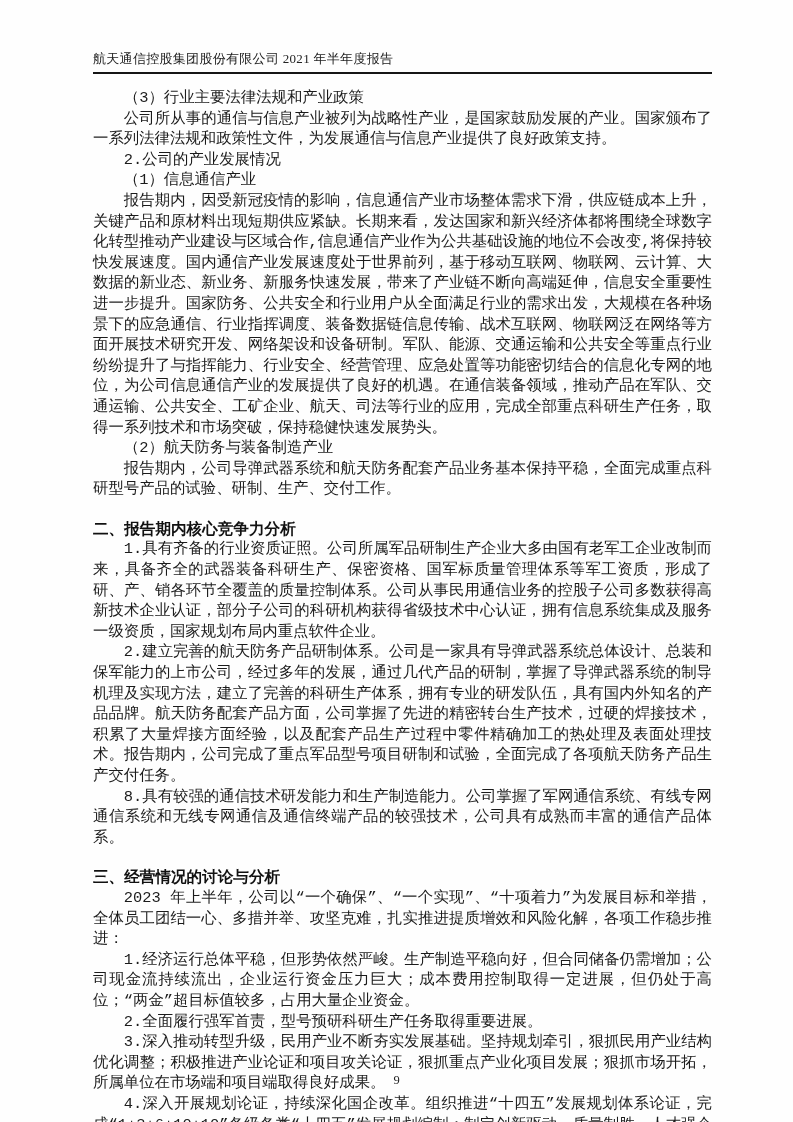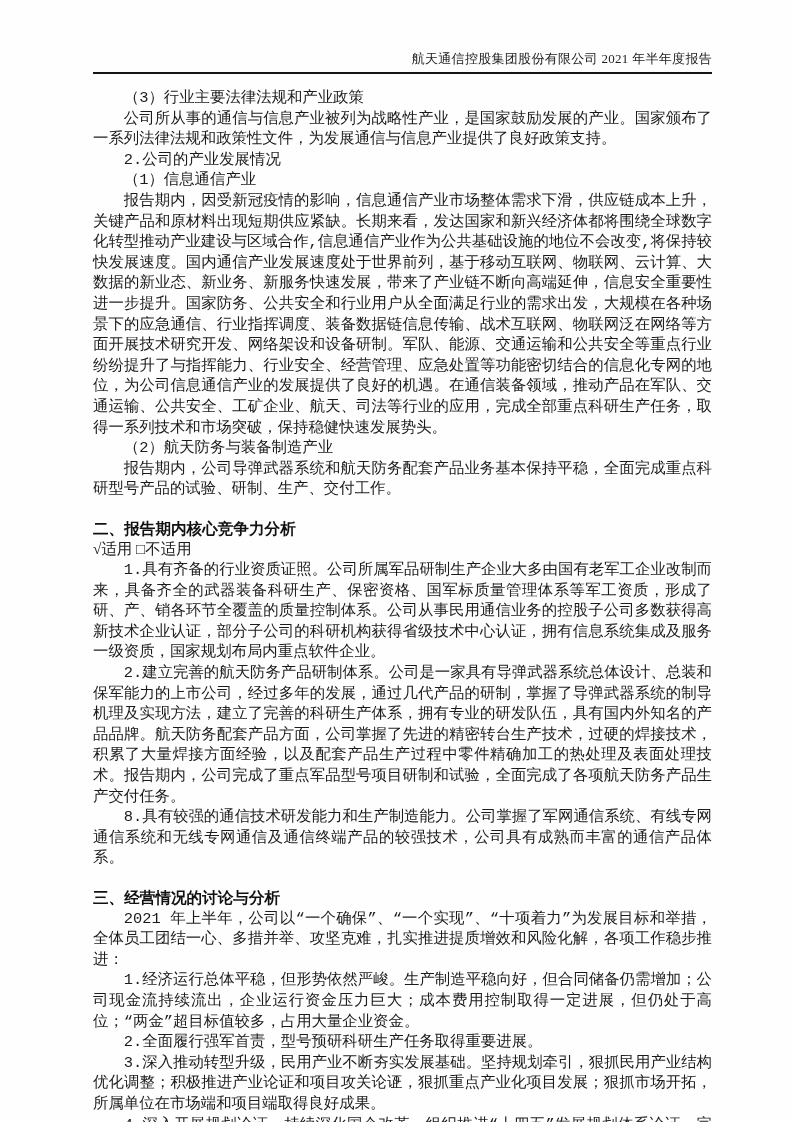--- a/index.html
+++ b/index.html
@@ -12,21 +12,21 @@
     position: relative;
     width: 793px; height: 1122px;
     background: #fefefe;
     color: #1b1b1b;
     overflow: hidden;
     box-sizing: border-box;
   }
   .header {
     margin: 0 81px 0 93px;
     padding-top: 50px;
-    text-align: right;
+    text-align: left;
     font-size: 13px;
     letter-spacing: 0.3px;
     color: #222;
   }
   .header-rule {
     margin: 4px 81px 0 93px;
     border-top: 2px solid #151515;
     height: 0;
   }
   .content {
@@ -74,26 +74,25 @@
 
   <div class="content">
     <p class="sub">（3）行业主要法律法规和产业政策</p>
     <p class="para">公司所从事的通信与信息产业被列为战略性产业，是国家鼓励发展的产业。国家颁布了一系列法律法规和政策性文件，为发展通信与信息产业提供了良好政策支持。</p>
     <p class="sub">2.公司的产业发展情况</p>
     <p class="sub">（1）信息通信产业</p>
     <p class="para">报告期内，因受新冠疫情的影响，信息通信产业市场整体需求下滑，供应链成本上升，关键产品和原材料出现短期供应紧缺。长期来看，发达国家和新兴经济体都将围绕全球数字化转型推动产业建设与区域合作,信息通信产业作为公共基础设施的地位不会改变,将保持较快发展速度。国内通信产业发展速度处于世界前列，基于移动互联网、物联网、云计算、大数据的新业态、新业务、新服务快速发展，带来了产业链不断向高端延伸，信息安全重要性进一步提升。国家防务、公共安全和行业用户从全面满足行业的需求出发，大规模在各种场景下的应急通信、行业指挥调度、装备数据链信息传输、战术互联网、物联网泛在网络等方面开展技术研究开发、网络架设和设备研制。军队、能源、交通运输和公共安全等重点行业纷纷提升了与指挥能力、行业安全、经营管理、应急处置等功能密切结合的信息化专网的地位，为公司信息通信产业的发展提供了良好的机遇。在通信装备领域，推动产品在军队、交通运输、公共安全、工矿企业、航天、司法等行业的应用，完成全部重点科研生产任务，取得一系列技术和市场突破，保持稳健快速发展势头。</p>
     <p class="sub">（2）航天防务与装备制造产业</p>
     <p class="para">报告期内，公司导弹武器系统和航天防务配套产品业务基本保持平稳，全面完成重点科研型号产品的试验、研制、生产、交付工作。</p>
     <p class="heading">二、报告期内核心竞争力分析</p>
-    <p class="apl">√适用 □不适用</p>
     <p class="para">1.具有齐备的行业资质证照。公司所属军品研制生产企业大多由国有老军工企业改制而来，具备齐全的武器装备科研生产、保密资格、国军标质量管理体系等军工资质，形成了研、产、销各环节全覆盖的质量控制体系。公司从事民用通信业务的控股子公司多数获得高新技术企业认证，部分子公司的科研机构获得省级技术中心认证，拥有信息系统集成及服务一级资质，国家规划布局内重点软件企业。</p>
     <p class="para">2.建立完善的航天防务产品研制体系。公司是一家具有导弹武器系统总体设计、总装和保军能力的上市公司，经过多年的发展，通过几代产品的研制，掌握了导弹武器系统的制导机理及实现方法，建立了完善的科研生产体系，拥有专业的研发队伍，具有国内外知名的产品品牌。航天防务配套产品方面，公司掌握了先进的精密转台生产技术，过硬的焊接技术，积累了大量焊接方面经验，以及配套产品生产过程中零件精确加工的热处理及表面处理技术。报告期内，公司完成了重点军品型号项目研制和试验，全面完成了各项航天防务产品生产交付任务。</p>
     <p class="para">8.具有较强的通信技术研发能力和生产制造能力。公司掌握了军网通信系统、有线专网通信系统和无线专网通信及通信终端产品的较强技术，公司具有成熟而丰富的通信产品体系。</p>
     <p class="heading">三、经营情况的讨论与分析</p>
-    <p class="para">2021 年上半年，公司以“一个确保”、“一个实现”、“十项着力”为发展目标和举措，全体员工团结一心、多措并举、攻坚克难，扎实推进提质增效和风险化解，各项工作稳步推进：</p>
+    <p class="para">2023 年上半年，公司以“一个确保”、“一个实现”、“十项着力”为发展目标和举措，全体员工团结一心、多措并举、攻坚克难，扎实推进提质增效和风险化解，各项工作稳步推进：</p>
     <p class="para">1.经济运行总体平稳，但形势依然严峻。生产制造平稳向好，但合同储备仍需增加；公司现金流持续流出，企业运行资金压力巨大；成本费用控制取得一定进展，但仍处于高位；“两金”超目标值较多，占用大量企业资金。</p>
     <p class="para">2.全面履行强军首责，型号预研科研生产任务取得重要进展。</p>
     <p class="para">3.深入推动转型升级，民用产业不断夯实发展基础。坚持规划牵引，狠抓民用产业结构优化调整；积极推进产业论证和项目攻关论证，狠抓重点产业化项目发展；狠抓市场开拓，所属单位在市场端和项目端取得良好成果。</p>
     <p class="para">4.深入开展规划论证，持续深化国企改革。组织推进“十四五”发展规划体系论证，完成“1+3+6+10+10”各级各类“十四五”发展规划编制；制定创新驱动、质量制胜、人才强企和数字化转型四大战略，明确相关重点领域的战略目标、主要任务和工作举措；完成公司主业范围梳理</p>
   </div>
 
   <div class="footer">
     <span>9</span>
   </div>
 

